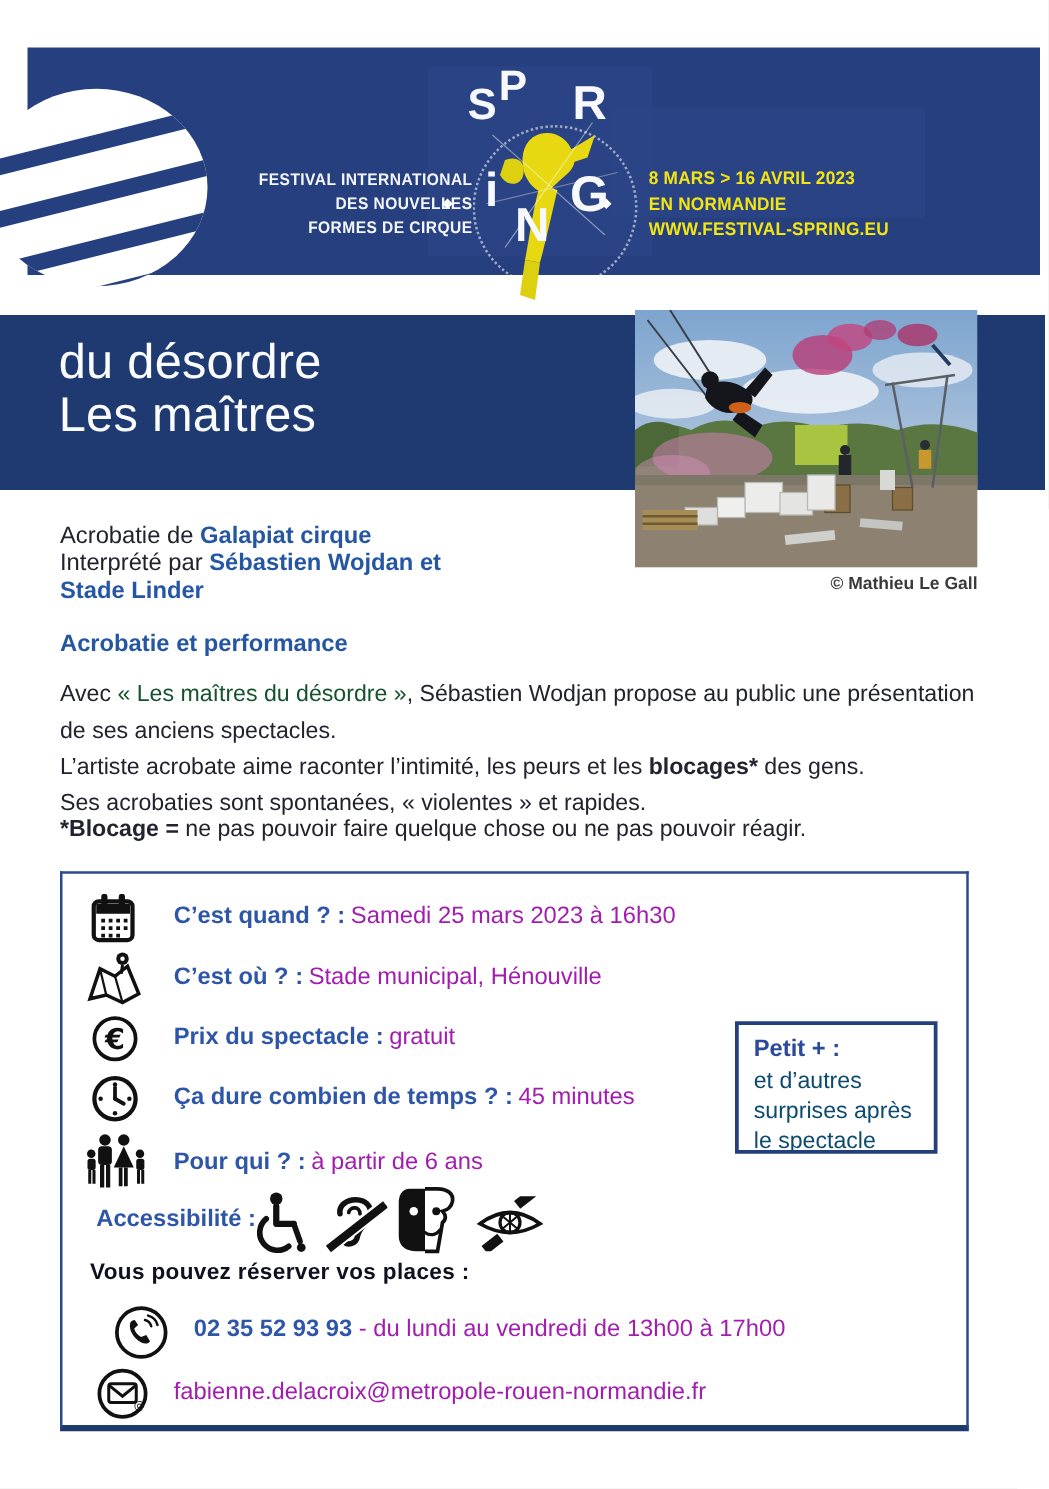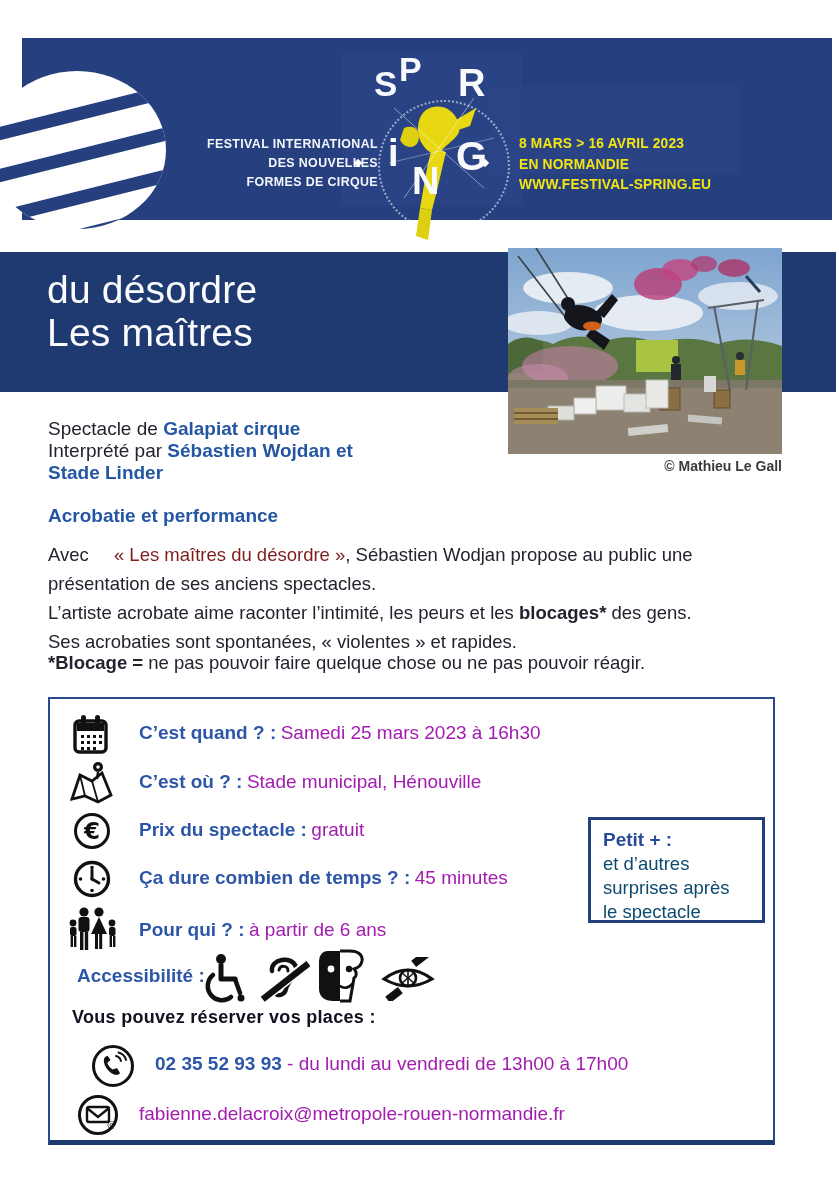--- a/index.html
+++ b/index.html
@@ -20,31 +20,31 @@
       letter-spacing:.2px;transform:scaleX(.95);transform-origin:left;}
   
   .title-band{left:0;top:252px;width:836px;height:140px;background:#1e3a70;}
   .title-text{left:47px;top:268px;color:#fbfcff;font-size:39px;line-height:43px;font-weight:500;letter-spacing:.2px;}
   
   .photo{left:508px;top:248px;width:274px;height:206px;}
   .credit{left:508px;top:458px;width:274px;text-align:right;font-size:14px;font-weight:700;color:#3a3a3a;}
   
   .body-text{font-size:19px;line-height:22px;}
   .blue-bold{color:#2456a3;font-weight:700;}
-  .blue-txt{color:#7f1d1d;margin-left:20px;}
+  .blue-txt{color:#14532d;}
   .para{font-size:18.5px;line-height:29px;color:#22232e;}
   
   .info-box{left:48px;top:697px;width:727px;height:448px;border:2px solid #2a4a8f;border-bottom:5px solid #1d3a6d;
       box-sizing:border-box;background:#fff;}
   .row-label{color:#2d55a8;font-weight:700;font-size:19px;}
   .row-value{color:#a21caf;font-size:19px;text-align:right;}
   .row-text{white-space:nowrap;}
   .icon-cell{position:absolute;left:20px;top:0;}
   .resv{font-weight:700;font-size:18px;color:#101020;letter-spacing:.3px;}
-  .petit-box{left:588px;top:817px;width:177px;height:106px;border:3px solid #24407c;box-sizing:border-box;
+  .petit-box{left:588px;top:817px;width:162px;height:106px;border:3px solid #24407c;box-sizing:border-box;
       padding:8px 12px;background:#fff;}
   .petit-title{color:#2b4a9b;font-weight:700;font-size:19px;line-height:24px;}
   .petit-line{color:#0c4a6e;font-size:18.5px;line-height:24px;}
   svg{display:block;}
 </style>
 </head>
 <body>
 
 <div id="page">
 
@@ -158,21 +158,21 @@
     <rect x="6" y="160" width="44" height="16" fill="#a68d58"></rect>
     <line x1="6" y1="165" x2="50" y2="165" stroke="#6e5a33" stroke-width="2"></line>
     <line x1="6" y1="171" x2="50" y2="171" stroke="#6e5a33" stroke-width="2"></line>
 
     <rect x="120" y="178" width="40" height="8" fill="#cfcfcb" transform="rotate(-6 140 182)"></rect>
     <rect x="180" y="168" width="34" height="7" fill="#c4c4c0" transform="rotate(5 197 171)"></rect>
   </svg>
   <div class="abs credit">© Mathieu Le Gall</div>
 
   <div class="abs body-text" style="left:48px;top:418px;width:450px;">
-    <div><span>Spectacle de </span><span class="blue-bold">Galapiat cirque</span></div>
+    <div><span>Acrobatie de </span><span class="blue-bold">Galapiat cirque</span></div>
     <div><span>Interprété par </span><span class="blue-bold">Sébastien Wojdan et</span></div>
     <div class="blue-bold">Stade Linder</div>
   </div>
   <div class="abs blue-bold body-text" style="left:48px;top:505px;">Acrobatie et performance</div>
 
   <div class="abs para" style="left:48px;top:540px;width:748px;">
     <span>Avec </span><span class="blue-txt">« Les maîtres du désordre »</span><span>, Sébastien Wodjan propose au public une présentation de ses anciens spectacles.</span>
     <div><span>L’artiste acrobate aime raconter l’intimité, les peurs et les </span><b>blocages*</b><span> des gens.</span></div>
     <div>Ses acrobaties sont spontanées, « violentes » et rapides.</div>
   </div>

